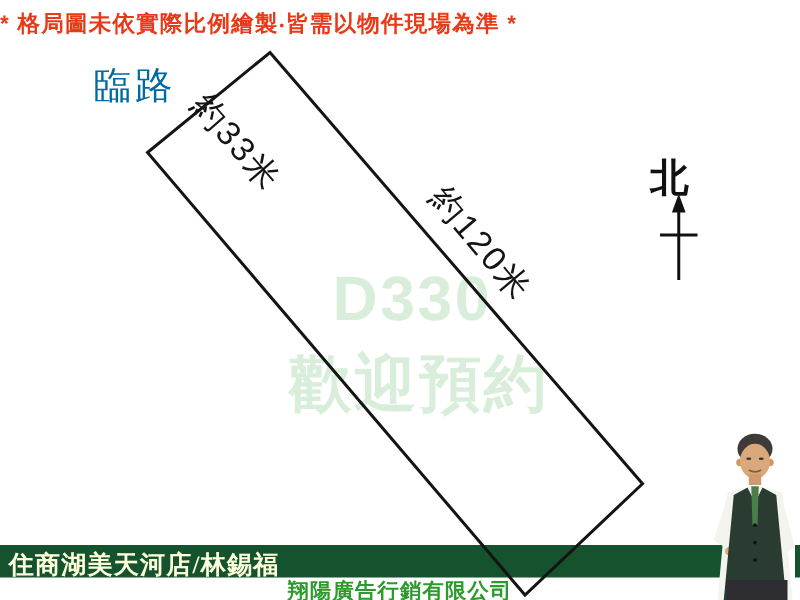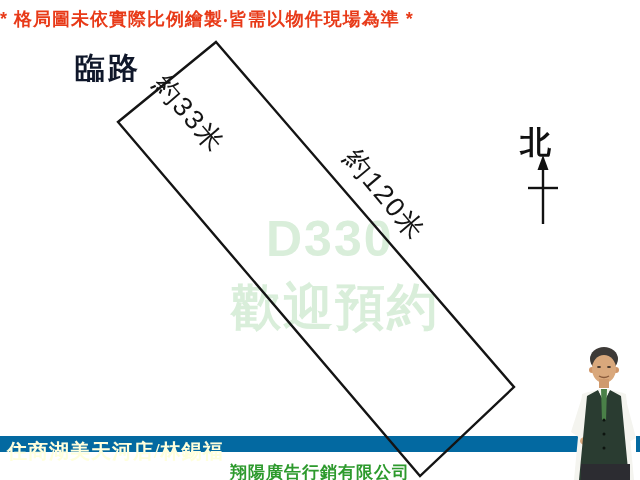--- a/index.html
+++ b/index.html
@@ -10,21 +10,21 @@
   }
   
   .notice{
     position:absolute;left:0;top:6px;width:640px;text-align:left;
     color:#e83a18;font-size:18px;font-weight:bold;letter-spacing:1px;
     z-index:6;
   }
   
   .road{
     position:absolute;left:75px;top:48px;
-    color:#0f172a;font-size:30px;font-weight:bold;letter-spacing:3px;
+    color:#0369a1;font-size:30px;font-weight:normal;letter-spacing:3px;
     z-index:6;
   }
   
   .wm{position:absolute;color:#d9eeda;z-index:1;white-space:nowrap;font-weight:bold;}
   .wm1{left:266px;top:210px;font-size:50px;letter-spacing:2px;}
   .wm2{left:231px;top:274px;font-size:50px;letter-spacing:2px;}
   
   .lineart{position:absolute;left:0;top:0;z-index:4;pointer-events:none;}
   
   .edge-label{
@@ -33,22 +33,22 @@
   }
   .edge-short{left:143px;top:96px;transform:rotate(49deg);transform-origin:center;}
   .edge-long{left:330px;top:177px;transform:rotate(50deg);transform-origin:center;}
   
   .north{
     position:absolute;left:520px;top:122px;font-size:31px;font-weight:bold;
     color:#111;z-index:5;letter-spacing:0;
   }
   
   .bar{
-    position:absolute;left:0;top:436px;width:640px;height:16px;
-    background:#0369a1;z-index:2;
+    position:absolute;left:0;top:436px;width:640px;height:26px;
+    background:#14532d;z-index:2;
   }
   .bar-office{
     position:absolute;left:7px;top:2px;
     font-family:"Liberation Serif", serif;font-weight:bold;
     color:#ffffdc;font-size:20px;letter-spacing:1px;white-space:nowrap;
   }
   .bar-phone{
     position:absolute;left:241px;top:-1px;
     color:#ffec00;font-size:26px;font-weight:bold;letter-spacing:0px;
     font-family:"Liberation Sans", sans-serif;white-space:nowrap;

